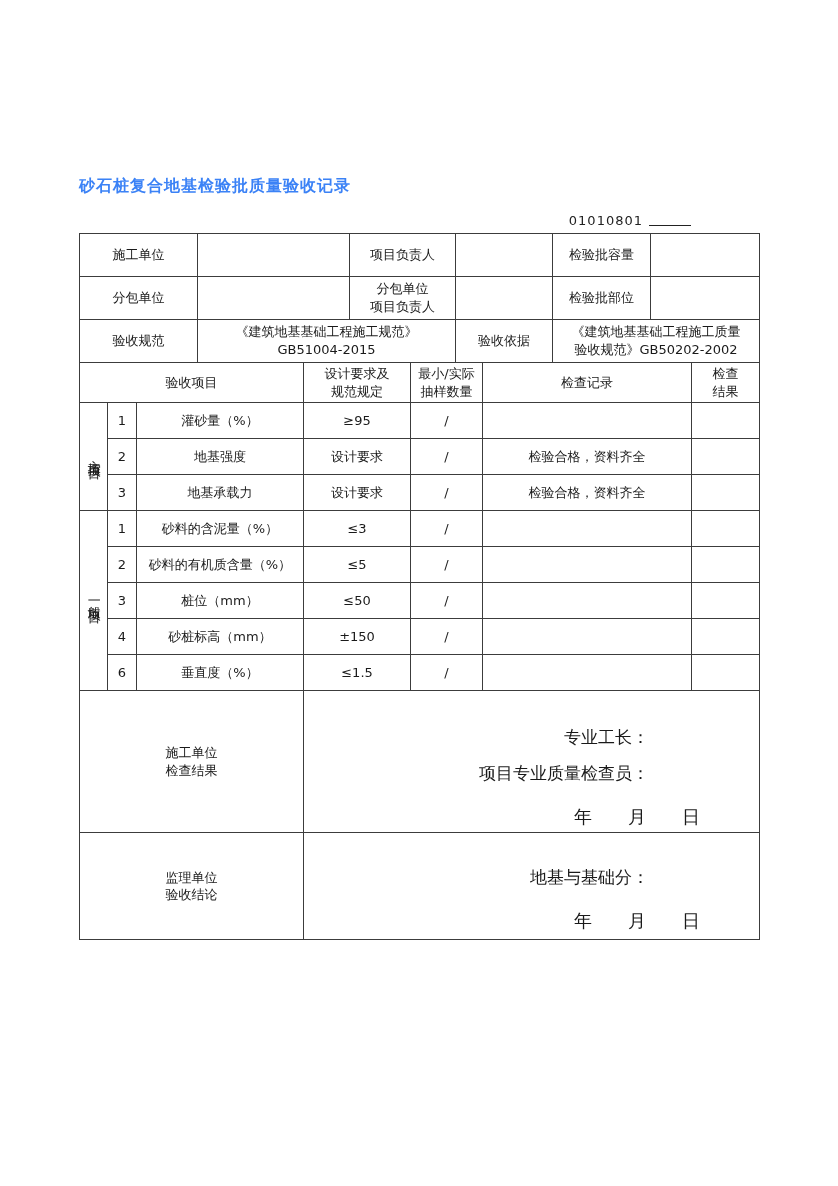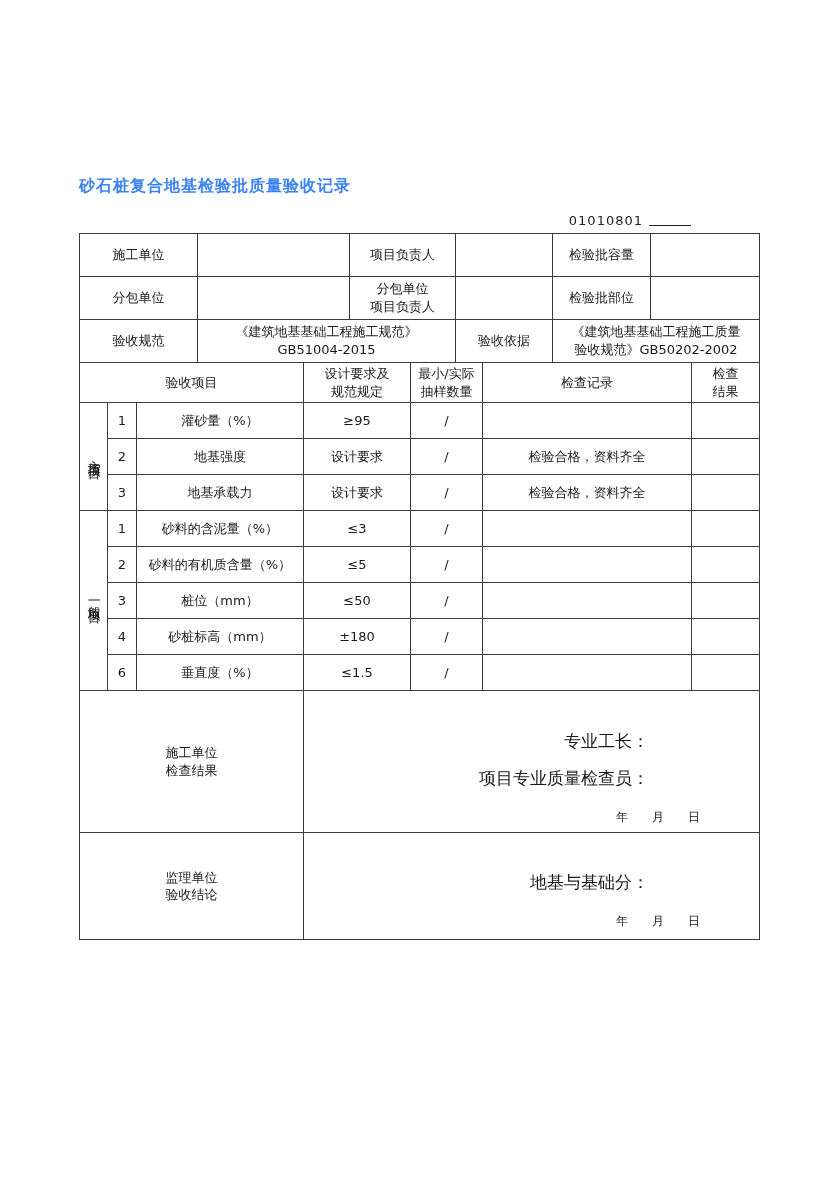--- a/index.html
+++ b/index.html
@@ -42,21 +42,21 @@
   td.name-cell { text-align: left; padding-left: 7px; }
   span.vert {
     writing-mode: vertical-lr; text-orientation: upright;
     letter-spacing: 3px; line-height: 1.1; display: inline-block;
   }
   td.sig-cell { vertical-align: top; padding: 0; }
   .sig-pad-a { padding-top: 32px; }
   .sig-pad-b { padding-top: 28px; }
   .sig-line { text-align: right; padding-right: 106px; font-size: 17px; margin-bottom: 14px; }
   .sig-line2 { margin-bottom: 20px; }
-  .sig-date { text-align: right; padding-right: 55px; font-size: 12px; }
+  .sig-date { text-align: right; padding-right: 55px; font-size: 18px; }
 </style>
 </head>
 <body>
 
 <div class="page">
 
   <h1 class="title">砂石桩复合地基检验批质量验收记录</h1>
 
   <div class="code-line">
     <span>01010801</span><span class="code-underline"></span>
@@ -169,21 +169,21 @@
         <td>3</td>
         <td class="name-cell">桩位（mm）</td>
         <td>≤50</td>
         <td>/</td>
         <td></td>
         <td></td>
       </tr>
       <tr class="r36">
         <td>4</td>
         <td class="name-cell">砂桩标高（mm）</td>
-        <td>±180</td>
+        <td>±150</td>
         <td>/</td>
         <td></td>
         <td></td>
       </tr>
       <tr class="r36">
         <td>6</td>
         <td class="name-cell">垂直度（%）</td>
         <td>≤1.5</td>
         <td>/</td>
         <td></td>

